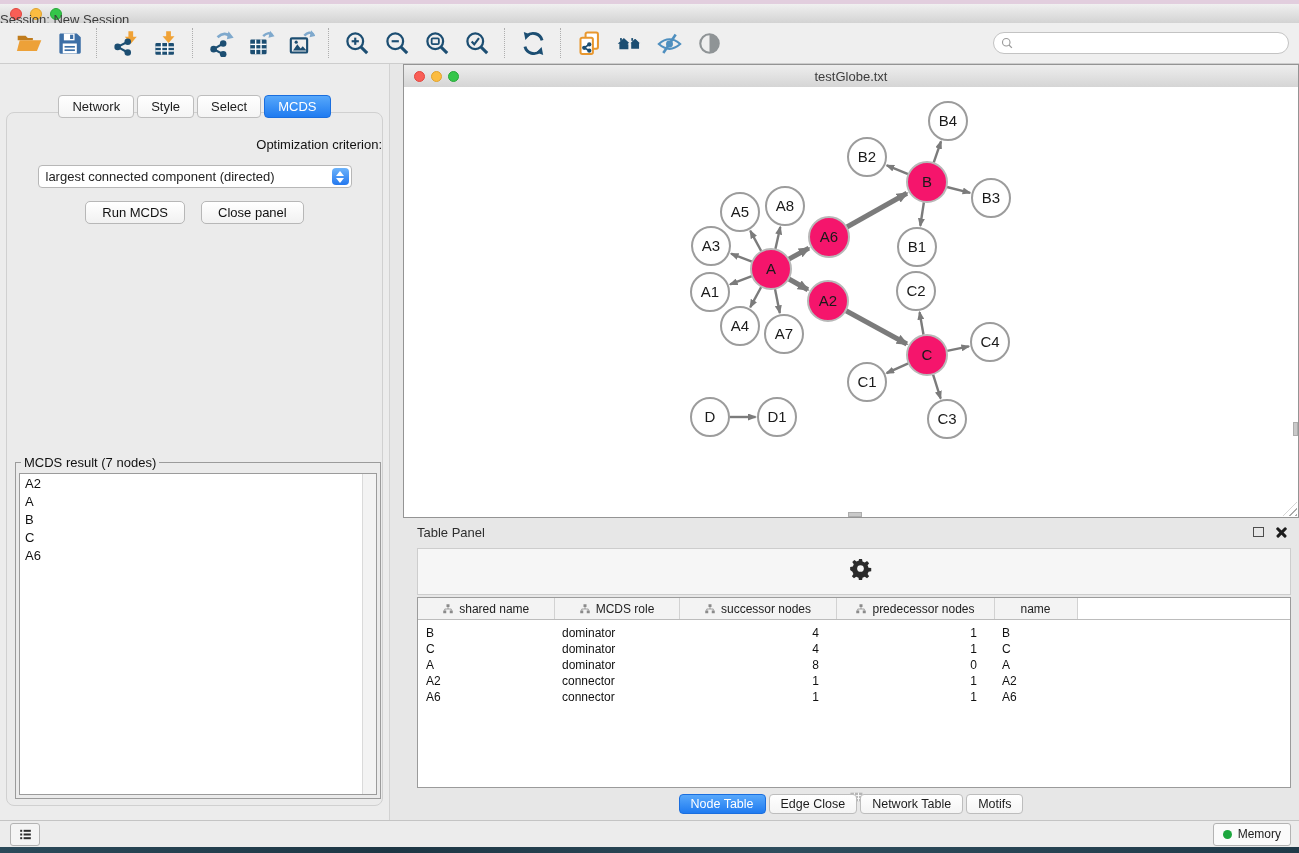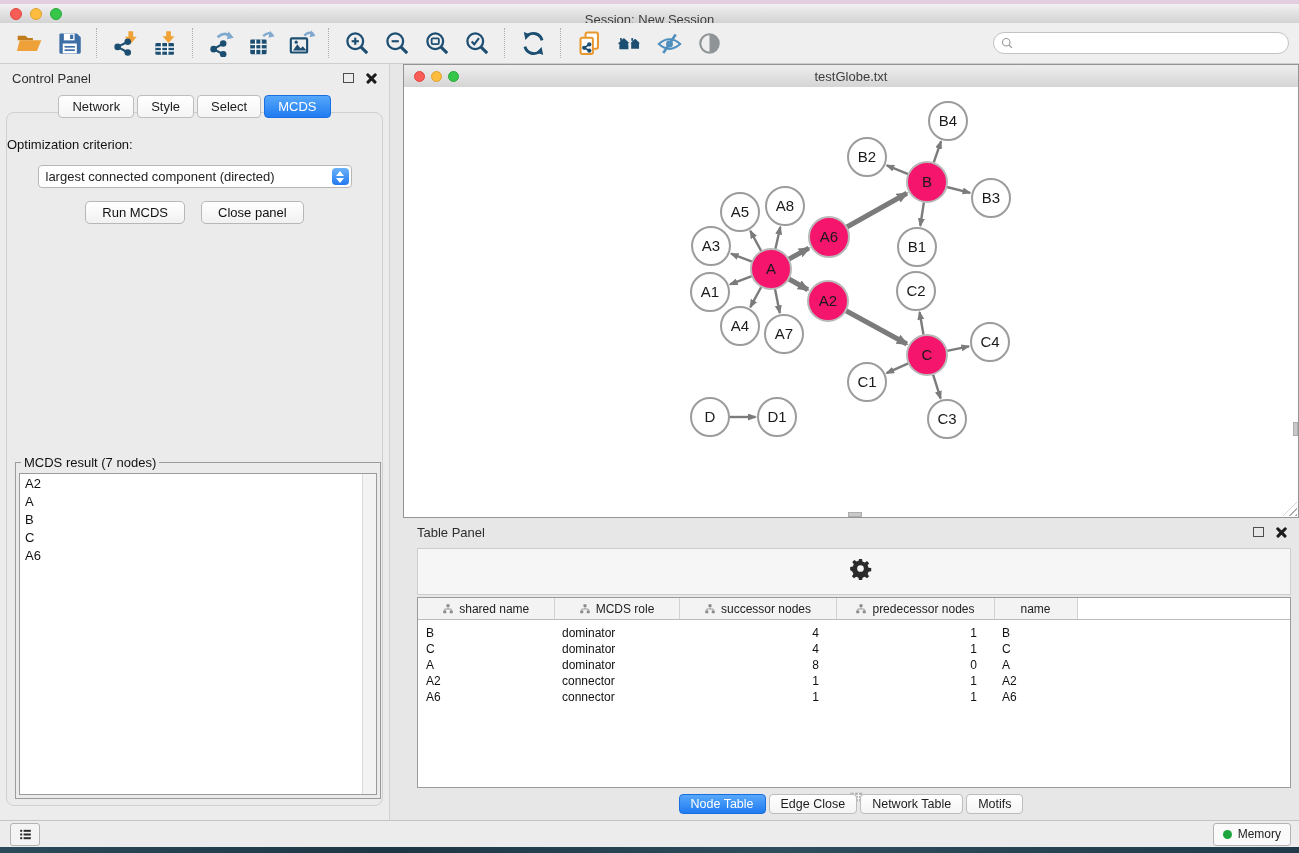--- a/index.html
+++ b/index.html
@@ -10,21 +10,21 @@
   #menubar-strip{position:absolute;top:0;left:0;right:0;height:4px;background:#e2cede;}
   #titlebar{position:absolute;top:4px;left:0;right:0;height:19px;
             background:linear-gradient(#f0f0f0,#d3d3d3);border-bottom:1px solid #a9a9a9;
             display:flex;align-items:center;}
   .traffic{display:flex;gap:8px;margin-left:10px;}
   .light{width:12px;height:12px;border-radius:50%;}
   .light.small{width:11px;height:11px;}
   .red{background:#f95e56;border:1px solid #e2453f;box-sizing:border-box;}
   .yellow{background:#fcbc40;border:1px solid #e0a32e;box-sizing:border-box;}
   .green{background:#35c64a;border:1px solid #27a839;box-sizing:border-box;}
-  #titlebar .win-title{position:absolute;left:0;right:0;text-align:center;font-size:13px;color:#3d3d3d;margin-top:11px;}
+  #titlebar .win-title{position:absolute;left:0;right:0;text-align:left;font-size:13px;color:#3d3d3d;margin-top:11px;}
   
   #toolbar{position:absolute;top:23px;left:0;right:0;height:41px;background:#efefef;
            border-bottom:1px solid #cdcdcd;display:flex;align-items:center;padding:0 9px;box-sizing:border-box;}
   .tb-btn{width:40px;height:34px;display:flex;align-items:center;justify-content:center;flex:none;}
   .tb-btn svg{width:27px;height:27px;}
   .tb-sep{width:1px;height:30px;border-left:1px dotted #aeaeae;margin:0 7px;flex:none;}
   #search-box{margin-left:auto;margin-right:1px;width:296px;height:22px;border:1px solid #c3c3c3;
               border-radius:12px;background:#fff;display:flex;align-items:center;padding:0 6px;box-sizing:border-box;}
   #search-box svg{width:15px;height:15px;flex:none;}
   #search-box input{border:none;outline:none;flex:1;font-size:13px;background:transparent;height:18px;
@@ -39,21 +39,21 @@
   .close-btn{position:relative;width:11px;height:11px;}
   .close-btn::before,.close-btn::after{content:"";position:absolute;left:-1px;top:4px;width:13px;height:2.6px;
        background:#1c1c1c;border-radius:1px;}
   .close-btn::before{transform:rotate(45deg);} .close-btn::after{transform:rotate(-45deg);}
   .seg-tabs{position:absolute;top:31px;left:0;right:0;display:flex;justify-content:center;gap:3px;z-index:3;}
   .seg-tab{background:linear-gradient(#ffffff,#f4f4f4);border:1px solid #bdbdbd;border-radius:4px;
            font-size:13px;padding:3px 13px;color:#1c1c1c;}
   .seg-tab.active{background:linear-gradient(#57a8fb,#1f7bf0);border-color:#1a6ede;color:#fff;}
   #cp-content{position:absolute;top:48px;left:6px;right:6px;bottom:14px;background:#ebebeb;
               border:1px solid #d0d0d0;border-radius:8px;}
-  #opt-label{margin-top:24px;text-align:left;font-size:13px;color:#111;}
+  #opt-label{margin-top:24px;text-align:right;font-size:13px;color:#111;}
   #criterion-select{position:relative;margin:13px auto 0;width:314px;height:23px;background:#fff;
         border:1px solid #b7b7b7;border-radius:4px;box-sizing:border-box;font-size:13px;
         display:flex;align-items:center;padding-left:7px;}
   #criterion-stepper{position:absolute;right:2px;top:2px;bottom:2px;width:17px;border-radius:4px;
         background:linear-gradient(#6cb3fb,#2378ef);display:flex;flex-direction:column;
         align-items:center;justify-content:center;gap:2px;}
   .chev{width:0;height:0;border-left:4px solid transparent;border-right:4px solid transparent;}
   .chev.up{border-bottom:5px solid #fff;} .chev.down{border-top:5px solid #fff;}
   #cp-buttons{margin-top:13px;display:flex;justify-content:center;gap:16px;}
   .push-btn{background:linear-gradient(#ffffff,#f1f1f1);border:1px solid #b7b7b7;border-radius:5px;
@@ -397,27 +397,20 @@
     </div>
     <div id="search-box">
     <svg>
         <use href="#i-search"></use>
       </svg>
     <input placeholder="" style="">
   </div>
 </div>
 
 <div id="control-panel">
-  <div class="panel-head">
-    <span class="panel-title">Control Panel</span>
-    <span class="panel-icons">
-      <span class="float-btn"></span>
-      <span class="close-btn"></span>
-    </span>
-  </div>
   <div class="seg-tabs" id="cp-tabs">
       <div class="seg-tab">Network</div>
       <div class="seg-tab">Style</div>
       <div class="seg-tab">Select</div>
       <div class="seg-tab active">MCDS</div>
     </div>
   <div id="cp-content">
     <div id="opt-label">Optimization criterion:</div>
     <div id="criterion-select">
       <span>largest connected component (directed)</span>

